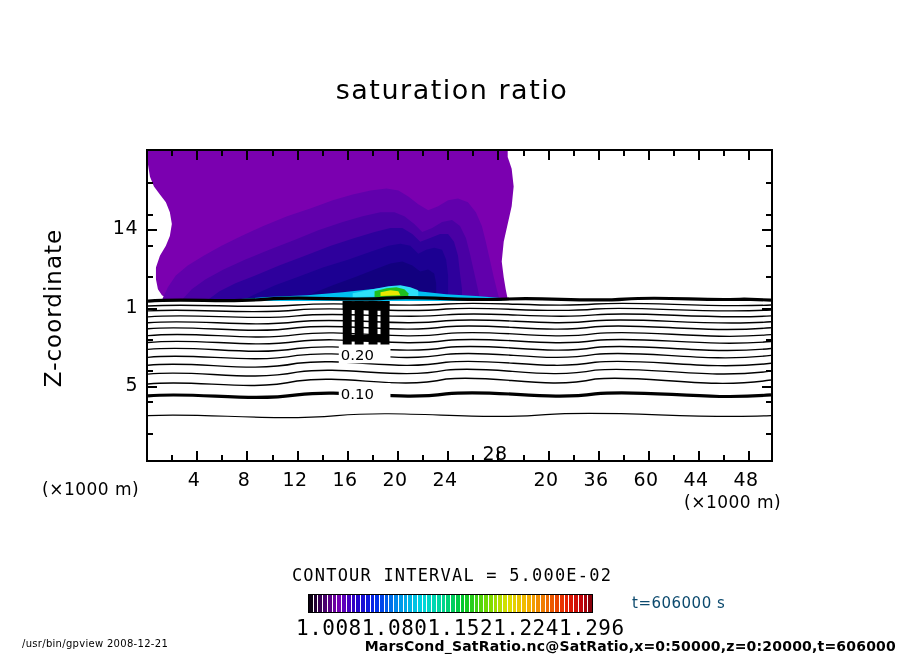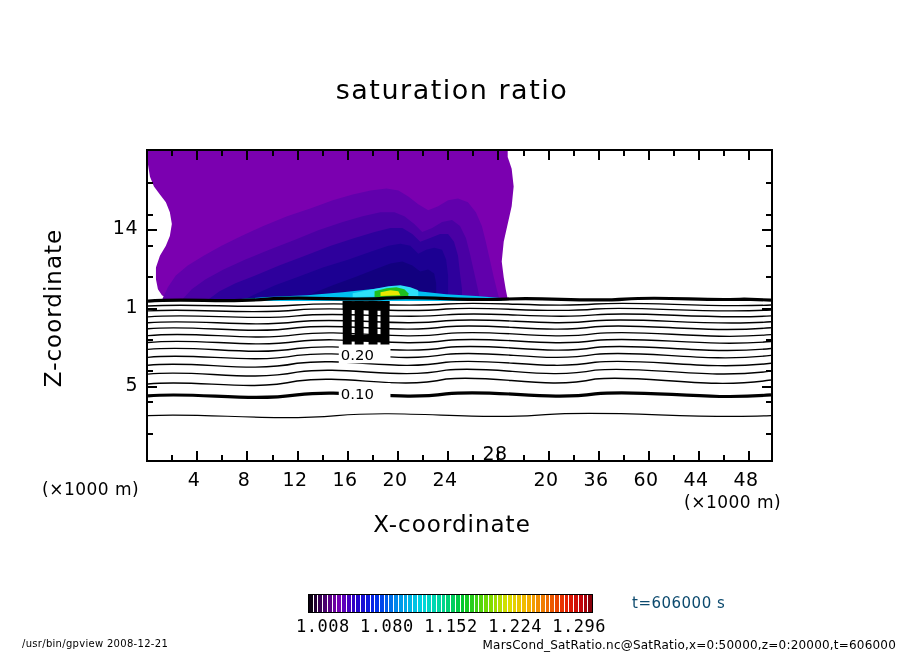--- a/index.html
+++ b/index.html
@@ -60,28 +60,28 @@
   }
   #colorbar{
     position:absolute;left:308px;top:594px;width:285px;height:19px;
     display:flex;background:#000;border:1px solid #000;box-sizing:border-box;
   }
   #colorbar .cell{flex:1 1 auto;height:100%;border-right:1px solid #ffffff;box-sizing:border-box;}
   #colorbar .cell:last-child{border-right:none;}
   #colorbar-ticklabels{
     position:absolute;left:296px;top:616px;width:310px;
     display:flex;justify-content:space-between;
-    font-size:17px;font-family:"DejaVu Sans Mono",monospace;letter-spacing:0.5px;
+    font-size:21px;font-family:"DejaVu Sans Mono",monospace;letter-spacing:0.5px;
   }
   #time-label{position:absolute;left:632px;top:594px;font-size:15px;
               color:#0c4a6e;letter-spacing:0.5px;}
 
   
   #footer-left{position:absolute;left:22px;top:638px;font-size:10px;letter-spacing:0.3px;}
-  #footer-right{position:absolute;right:8px;top:638px;font-size:12px;letter-spacing:0.2px;}
+  #footer-right{position:absolute;right:8px;top:638px;font-size:14px;letter-spacing:0.2px;font-weight:bold;}
 
   
   .clabel{font-family:"DejaVu Sans",sans-serif;font-size:15px;fill:#000;}
 </style>
 </head>
 <body>
 
 <div class="plotwrap">
 
   <div id="chart-title">saturation ratio</div>
@@ -268,25 +268,25 @@
   <div class="xlab" style="left:546px;top:468px;">20</div>
   <div class="xlab" style="left:596px;top:468px;">36</div>
   <div class="xlab" style="left:646px;top:468px;">60</div>
   <div class="xlab" style="left:696px;top:468px;">44</div>
   <div class="xlab" style="left:746px;top:468px;">48</div>
 
   <div class="ylab" style="left:88px;top:216px;">14</div>
   <div class="ylab" style="left:88px;top:295px;">1</div>
   <div class="ylab" style="left:88px;top:373px;">5</div>
 
-  <div id="x-axis-title">X-coordinate</div>
   <div id="y-axis-title">Z-coordinate</div>
   <div id="x-unit-label">(×1000 m)</div>
   <div id="z-unit-label">(×1000 m)</div>
 
+  <div id="contour-interval-text">CONTOUR INTERVAL = 5.000E-02</div>
 
   <div id="colorbar">
       <div class="cell" style="background: rgb(11, 0, 17);"></div>
       <div class="cell" style="background: rgb(33, 0, 50);"></div>
       <div class="cell" style="background: rgb(56, 0, 83);"></div>
       <div class="cell" style="background: rgb(73, 0, 110);"></div>
       <div class="cell" style="background: rgb(90, 0, 135);"></div>
       <div class="cell" style="background: rgb(107, 0, 160);"></div>
       <div class="cell" style="background: rgb(116, 0, 181);"></div>
       <div class="cell" style="background: rgb(93, 0, 187);"></div>

